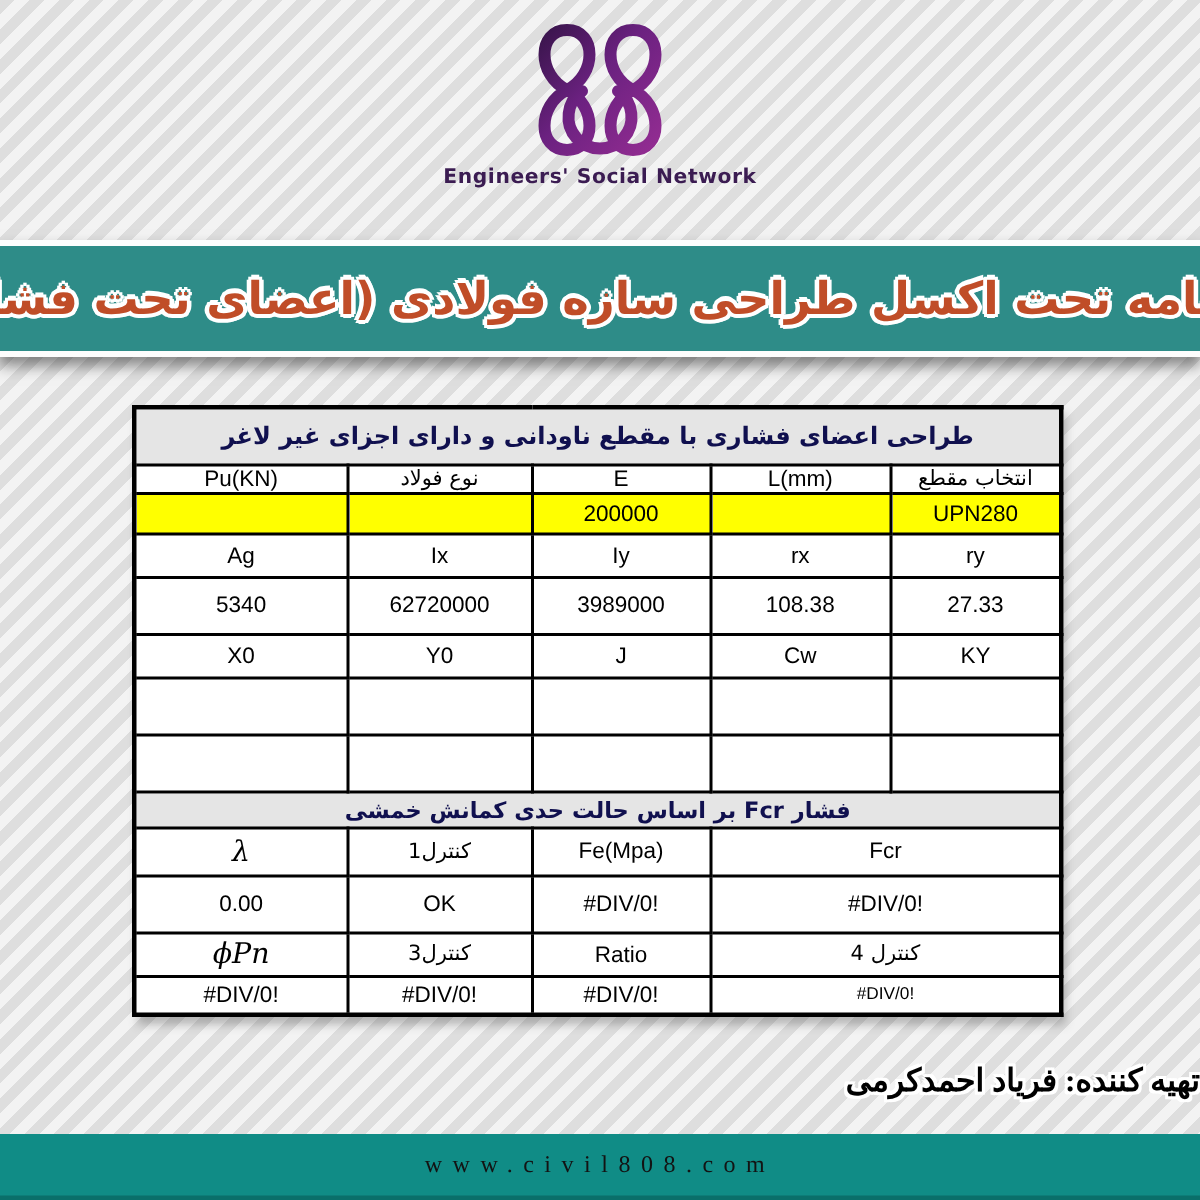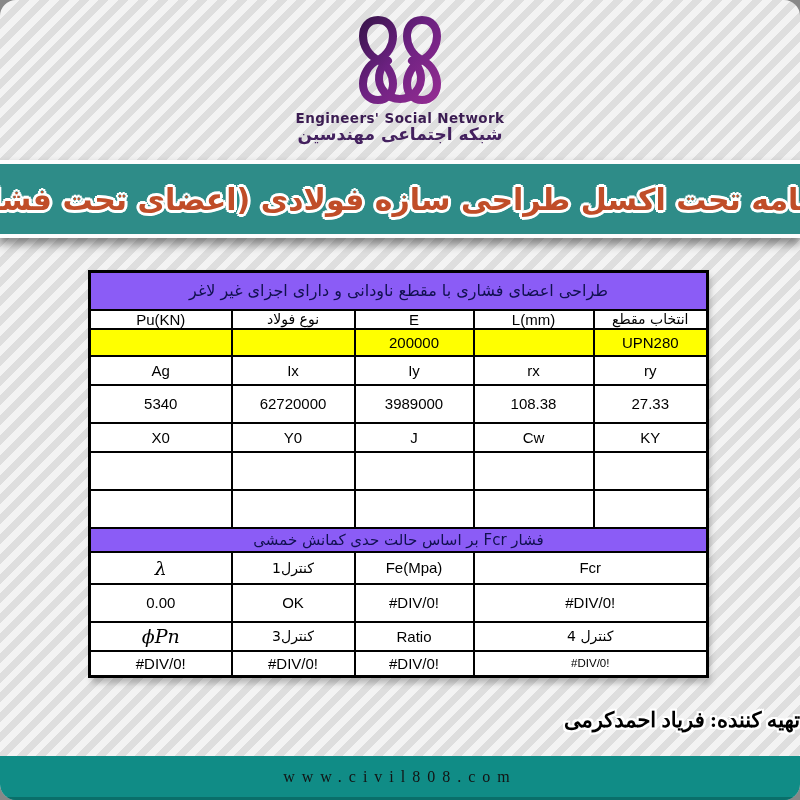--- a/index.html
+++ b/index.html
@@ -1,20 +1,19 @@
 <!DOCTYPE html>
 <html lang="fa"><head>
 <meta charset="utf-8">
 <style>
   html,body{margin:0;padding:0;background:#888;}
   .poster{
     position:relative;width:800px;height:800px;margin:0 auto;overflow:hidden;
     background:repeating-linear-gradient(135deg,#dedede 0 7px,#f3f3f3 7px 14px);
     font-family:"DejaVu Sans",sans-serif;
-    border-radius:16px;
   }
   
   .logo-wrap{position:absolute;top:8px;left:0;right:0;text-align:center;}
   .logo-mark{display:block;margin:0 auto;}
   .logo-en{font-family:"DejaVu Sans",sans-serif;font-weight:bold;font-size:13.5px;
     color:#3b1c52;letter-spacing:.4px;line-height:1.05;margin-top:3px;}
   .logo-fa{font-family:"DejaVu Sans",sans-serif;font-weight:bold;font-size:17px;
     color:#44215f;line-height:1.15;direction:rtl;}
   
   .banner{
@@ -34,21 +33,21 @@
   .table-wrap{position:absolute;left:88px;top:270px;width:618px;
     box-shadow:4px 5px 6px rgba(70,70,70,.35);}
   table{border-collapse:collapse;table-layout:fixed;width:100%;background:#fff;
     border:3px solid #000;}
   td{border:2px solid #000;text-align:center;vertical-align:middle;padding:0 2px;
     font-family:"Liberation Sans",sans-serif;font-size:15px;color:#000;
     overflow:hidden;white-space:nowrap;}
   td[dir="rtl"]{font-family:"DejaVu Sans",sans-serif;font-size:14px;}
   tr.h38{height:38px}tr.h32{height:32px}tr.h30{height:18px}tr.h29{height:29px}
   tr.h28{height:38px}tr.h27{height:27px}tr.h26{height:26px}tr.h24{height:24px}
-  td.teal{background:#8b5cf6;font-weight:normal;font-size:16px;color:#10104f;}
+  td.teal{background:#e5e5e5;font-weight:bold;font-size:16px;color:#10104f;}
   td.y{background:#ffff00;}
   td.red{color:#ff0000;}
   td.math{font-family:"DejaVu Serif",serif;font-style:italic;font-size:19px;}
   td.small{font-size:11.5px;}
   
   .credit{
     position:absolute;left:0;right:0;top:708px;text-align:right;direction:rtl;
     font-family:Liberation Serif, serif;font-weight:bold;font-size:21px;color:#000;
     text-shadow:-2px -2px 0 #fff,2px -2px 0 #fff,-2px 2px 0 #fff,2px 2px 0 #fff,
       -2px 0 0 #fff,2px 0 0 #fff,0 -2px 0 #fff,0 2px 0 #fff;
@@ -76,21 +75,20 @@
           <stop offset="1" stop-color="#9c2f96"></stop>
         </linearGradient>
       </defs>
       <g fill="none" stroke="url(#lg)" stroke-width="8" stroke-linecap="round" stroke-linejoin="round">
         <path d="M38,52 C18,42 18,12 38,12 C58,12 58,42 38,52 C18,62 18,92 38,92 C58,92 58,62 38,52"></path>
         <path d="M82,52 C62,42 62,12 82,12 C102,12 102,42 82,52 C62,62 62,92 82,92 C102,92 102,62 82,52"></path>
         <path d="M48,52.8 A21,21 0 1 0 72,52.8"></path>
       </g>
     </svg>
     <div class="logo-en">Engineers' Social Network</div>
-    <div class="logo-fa">شبکه اجتماعی مهندسین</div>
   </div>
 
   <div class="banner">
     <span class="banner-title">برنامه تحت اکسل طراحی سازه فولادی (اعضای تحت فشار)</span>
   </div>
 
   <div class="table-wrap">
     <table>
       <colgroup>
         <col style="width:142px">

